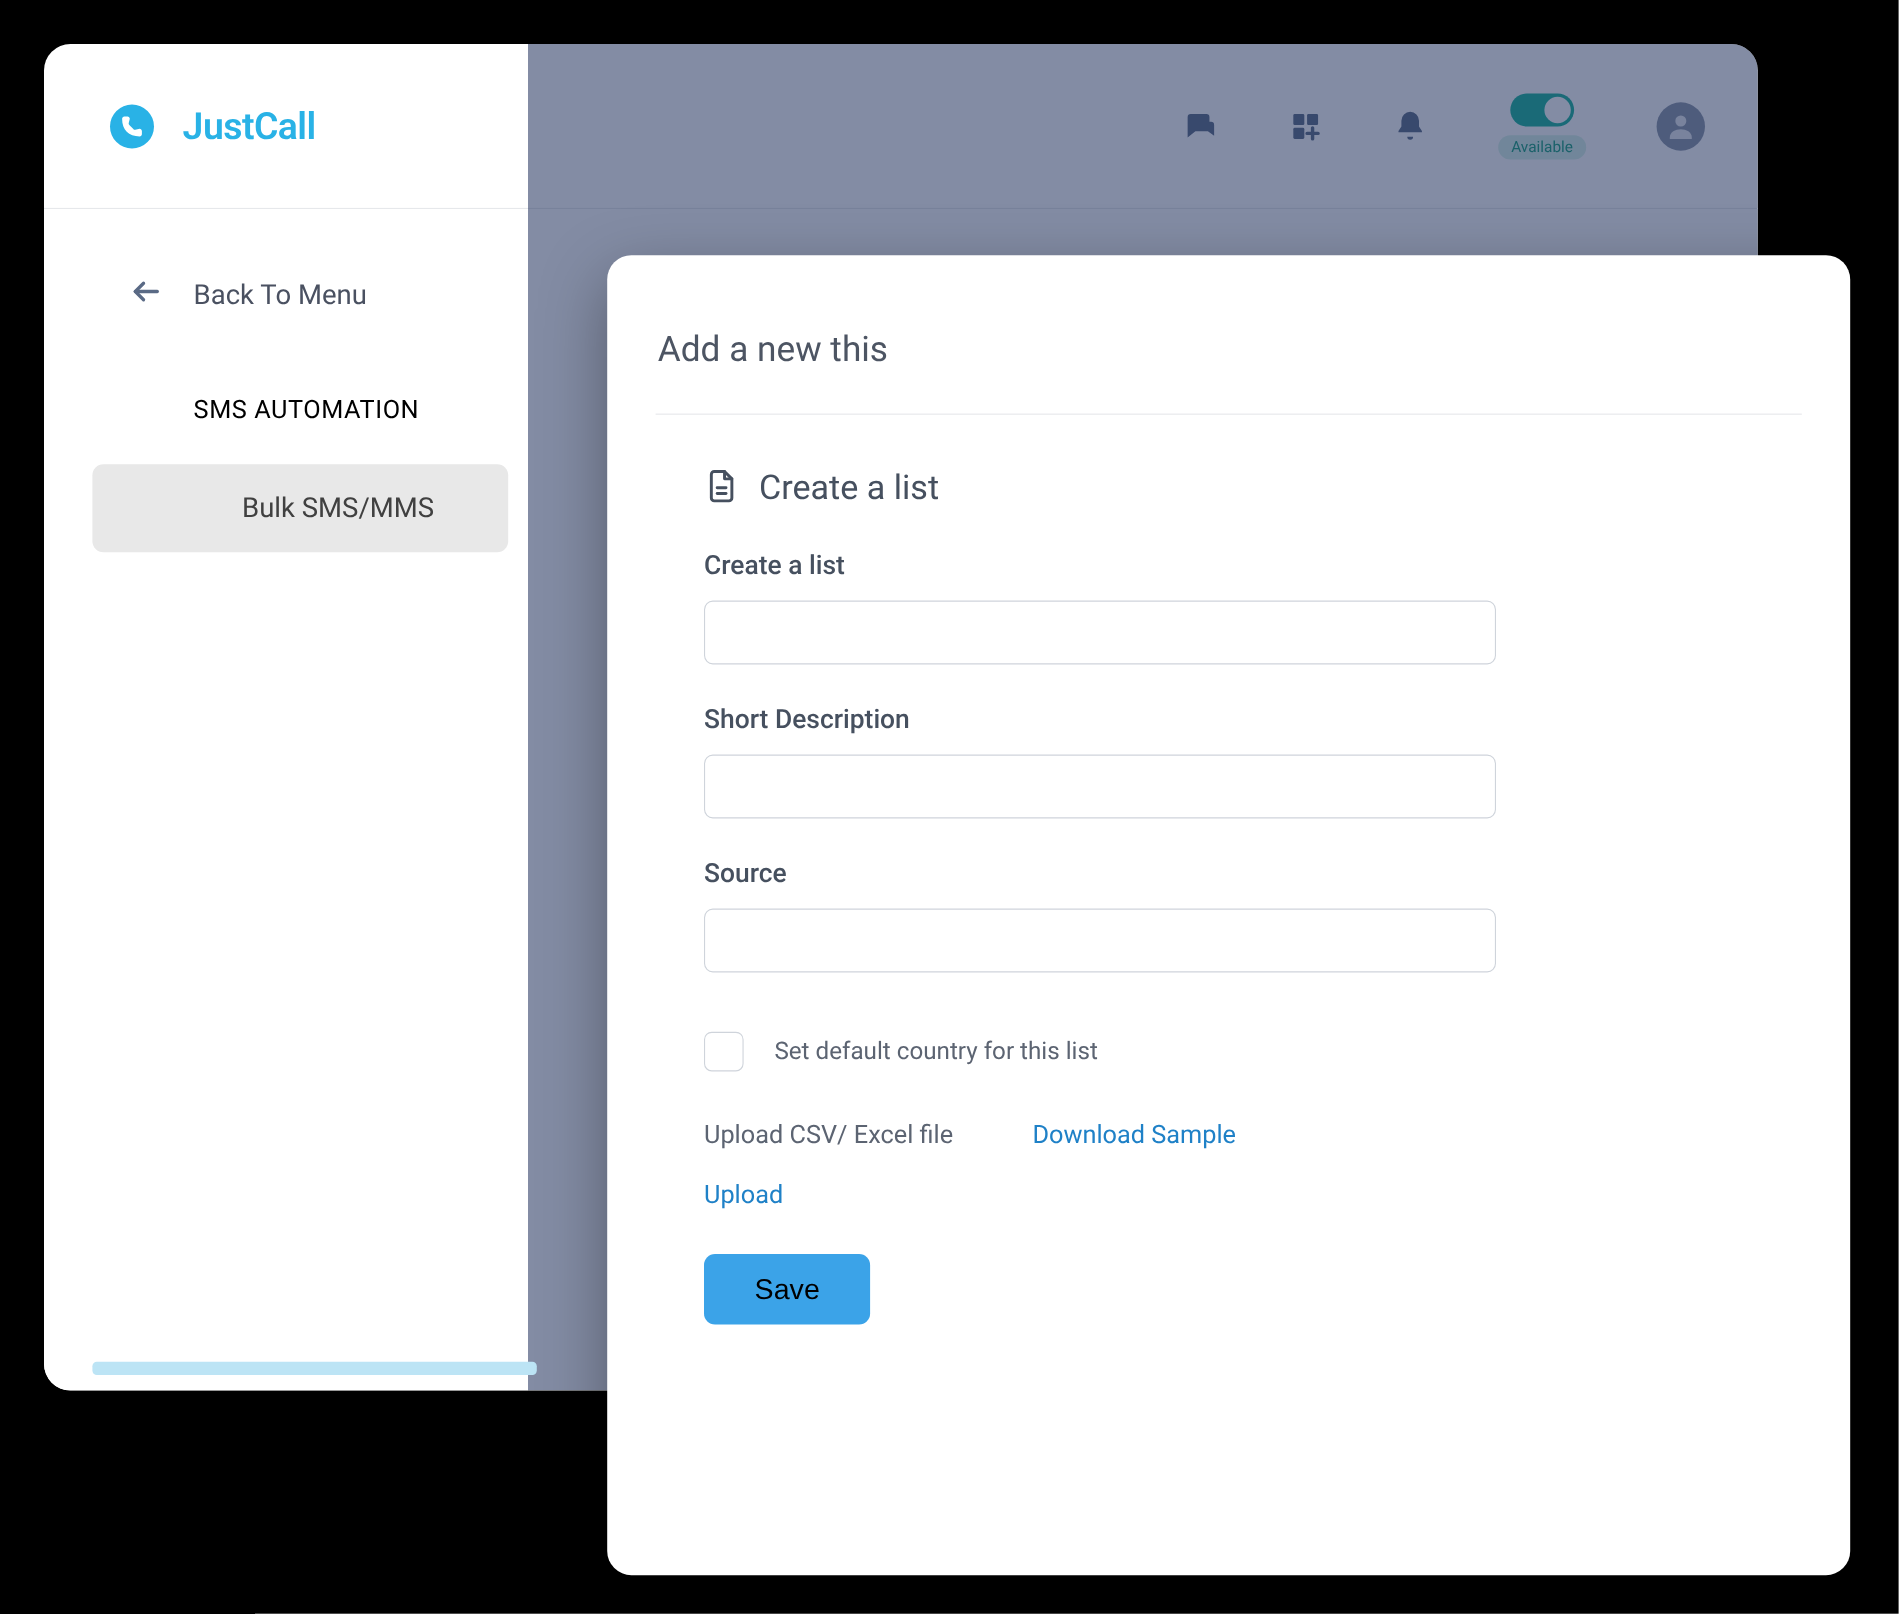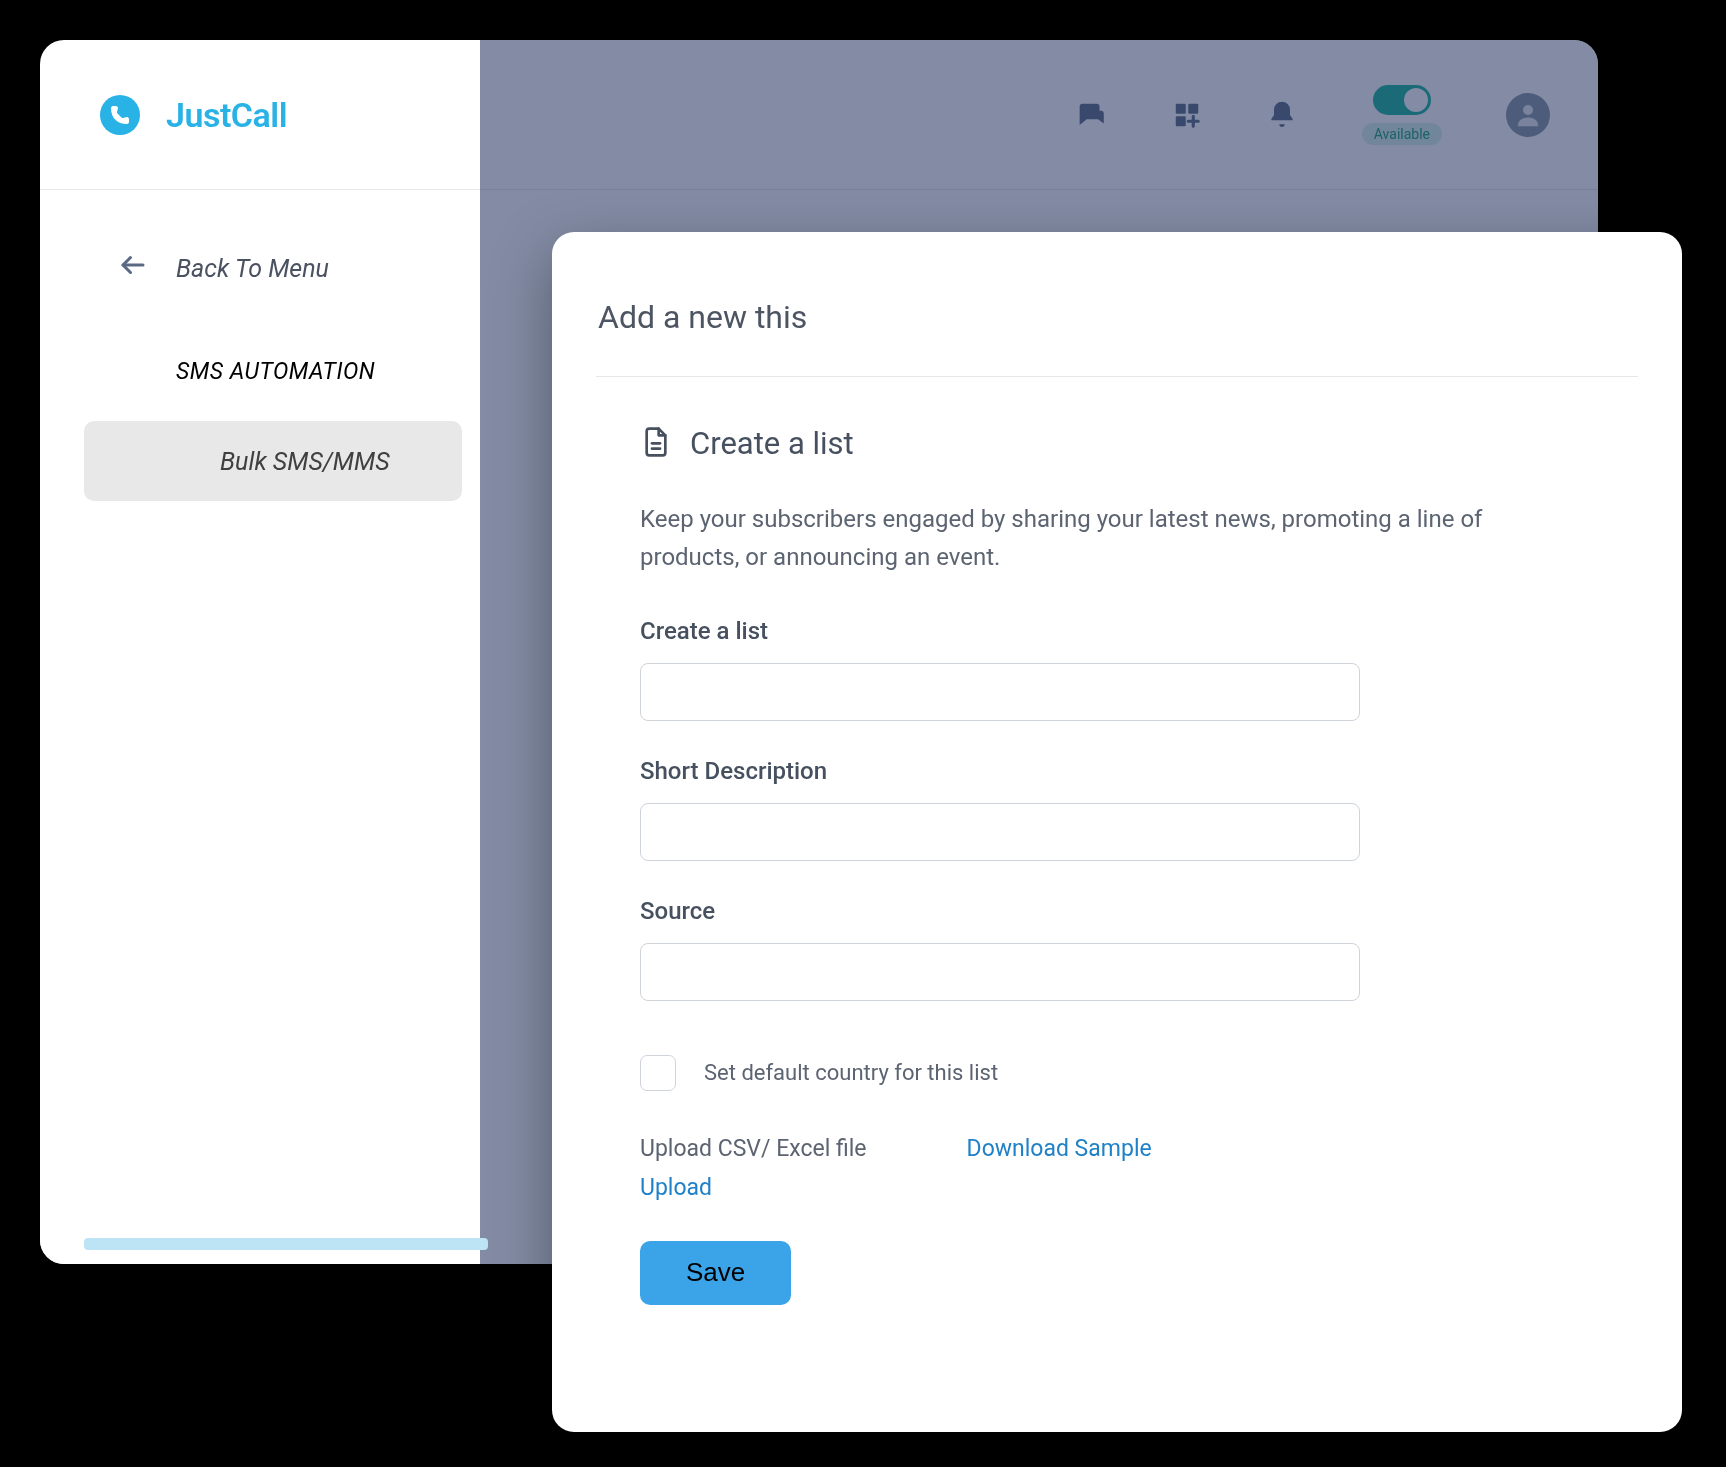--- a/index.html
+++ b/index.html
@@ -103,21 +103,20 @@
 
   
   .sidebar {
     position: absolute;
     top: 150px;
     left: 0;
     width: 440px;
     background: #fff;
     bottom: 0;
     padding-top: 60px;
-    font-style: italic;
   }
   .back-link {
     display: flex;
     align-items: center;
     gap: 28px;
     padding: 0 0 0 78px;
     color: #4a5161;
     font-size: 25px;
     margin-bottom: 72px;
   }
@@ -236,22 +235,22 @@
     border-radius: 7px;
     background: #fff;
   }
   .checkbox-label {
     font-size: 22px;
     color: #5c6472;
   }
   .upload-row {
     display: flex;
     align-items: center;
-    gap: 100px;
-    margin-bottom: 12px;
+    gap: 72px;
+    margin-bottom: 28px;
   }
   .upload-text {
     font-size: 23px;
     color: #5c6472;
   }
   .link {
     font-size: 23px;
     color: #1f81c7;
     cursor: pointer;
   }
@@ -350,21 +349,20 @@
         <svg width="32" height="32" viewBox="0 0 24 24" fill="none" stroke="#46505f" stroke-width="2" stroke-linecap="round" stroke-linejoin="round">
           <path d="M14 2H7a2 2 0 0 0-2 2v16a2 2 0 0 0 2 2h10a2 2 0 0 0 2-2V7z"></path>
           <polyline points="14 2 14 7 19 7"></polyline>
           <line x1="9" y1="13" x2="15" y2="13"></line>
           <line x1="9" y1="17" x2="15" y2="17"></line>
         </svg>
       </span>
       <span class="create-title">Create a list</span>
     </div>
 
-    <p class="description">Keep your subscribers engaged by sharing your latest news, promoting a line of products, or announcing an event.</p>
 
     <label class="field-label">Create a list</label>
     <input class="text-input" type="text" value="" style="">
 
     <label class="field-label">Short Description</label>
     <input class="text-input" type="text" value="" style="">
 
     <label class="field-label">Source</label>
     <input class="text-input" type="text" value="" style="">
 

